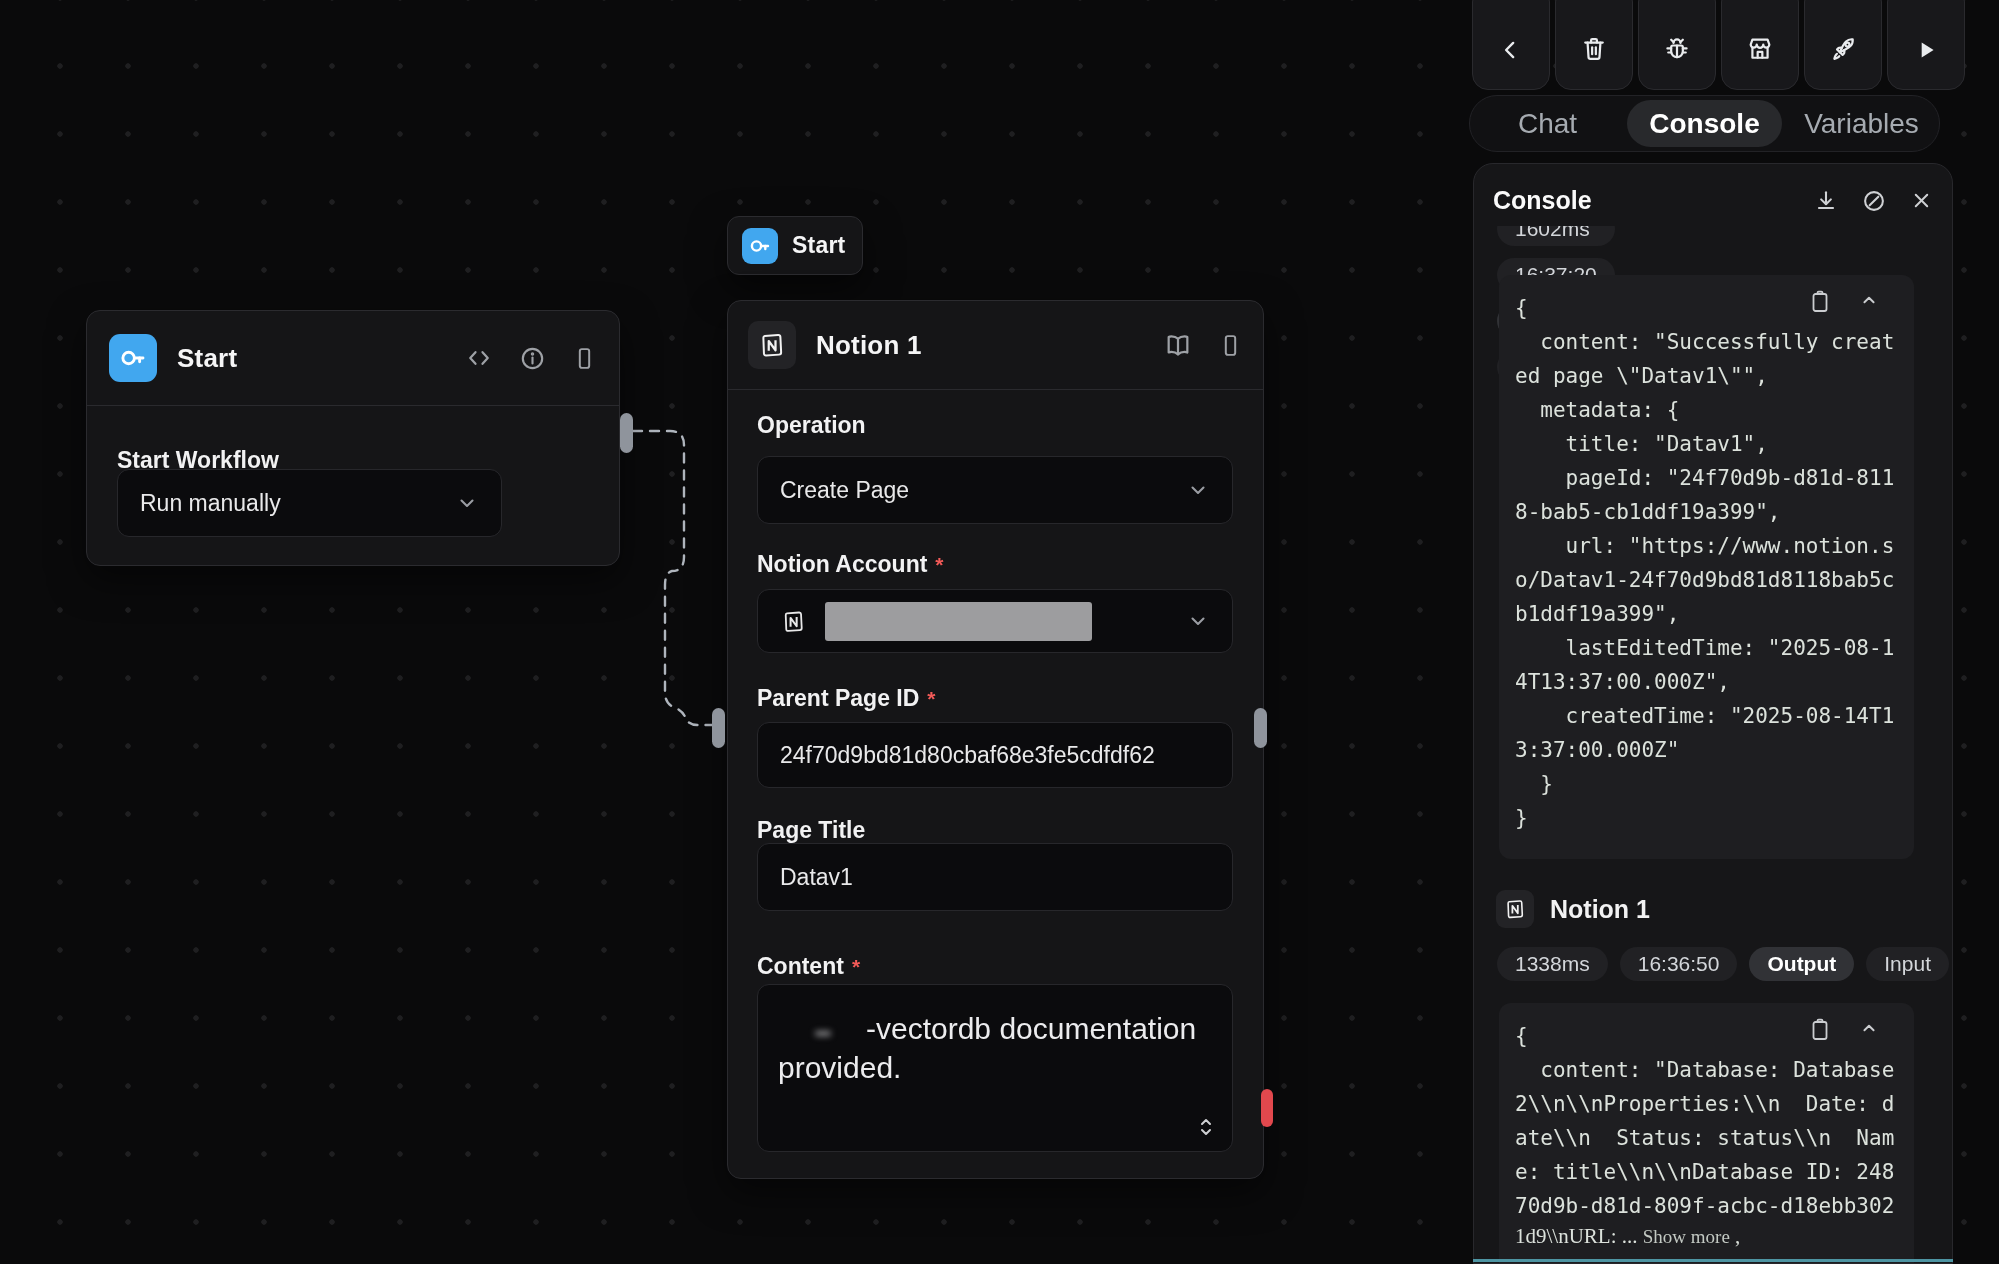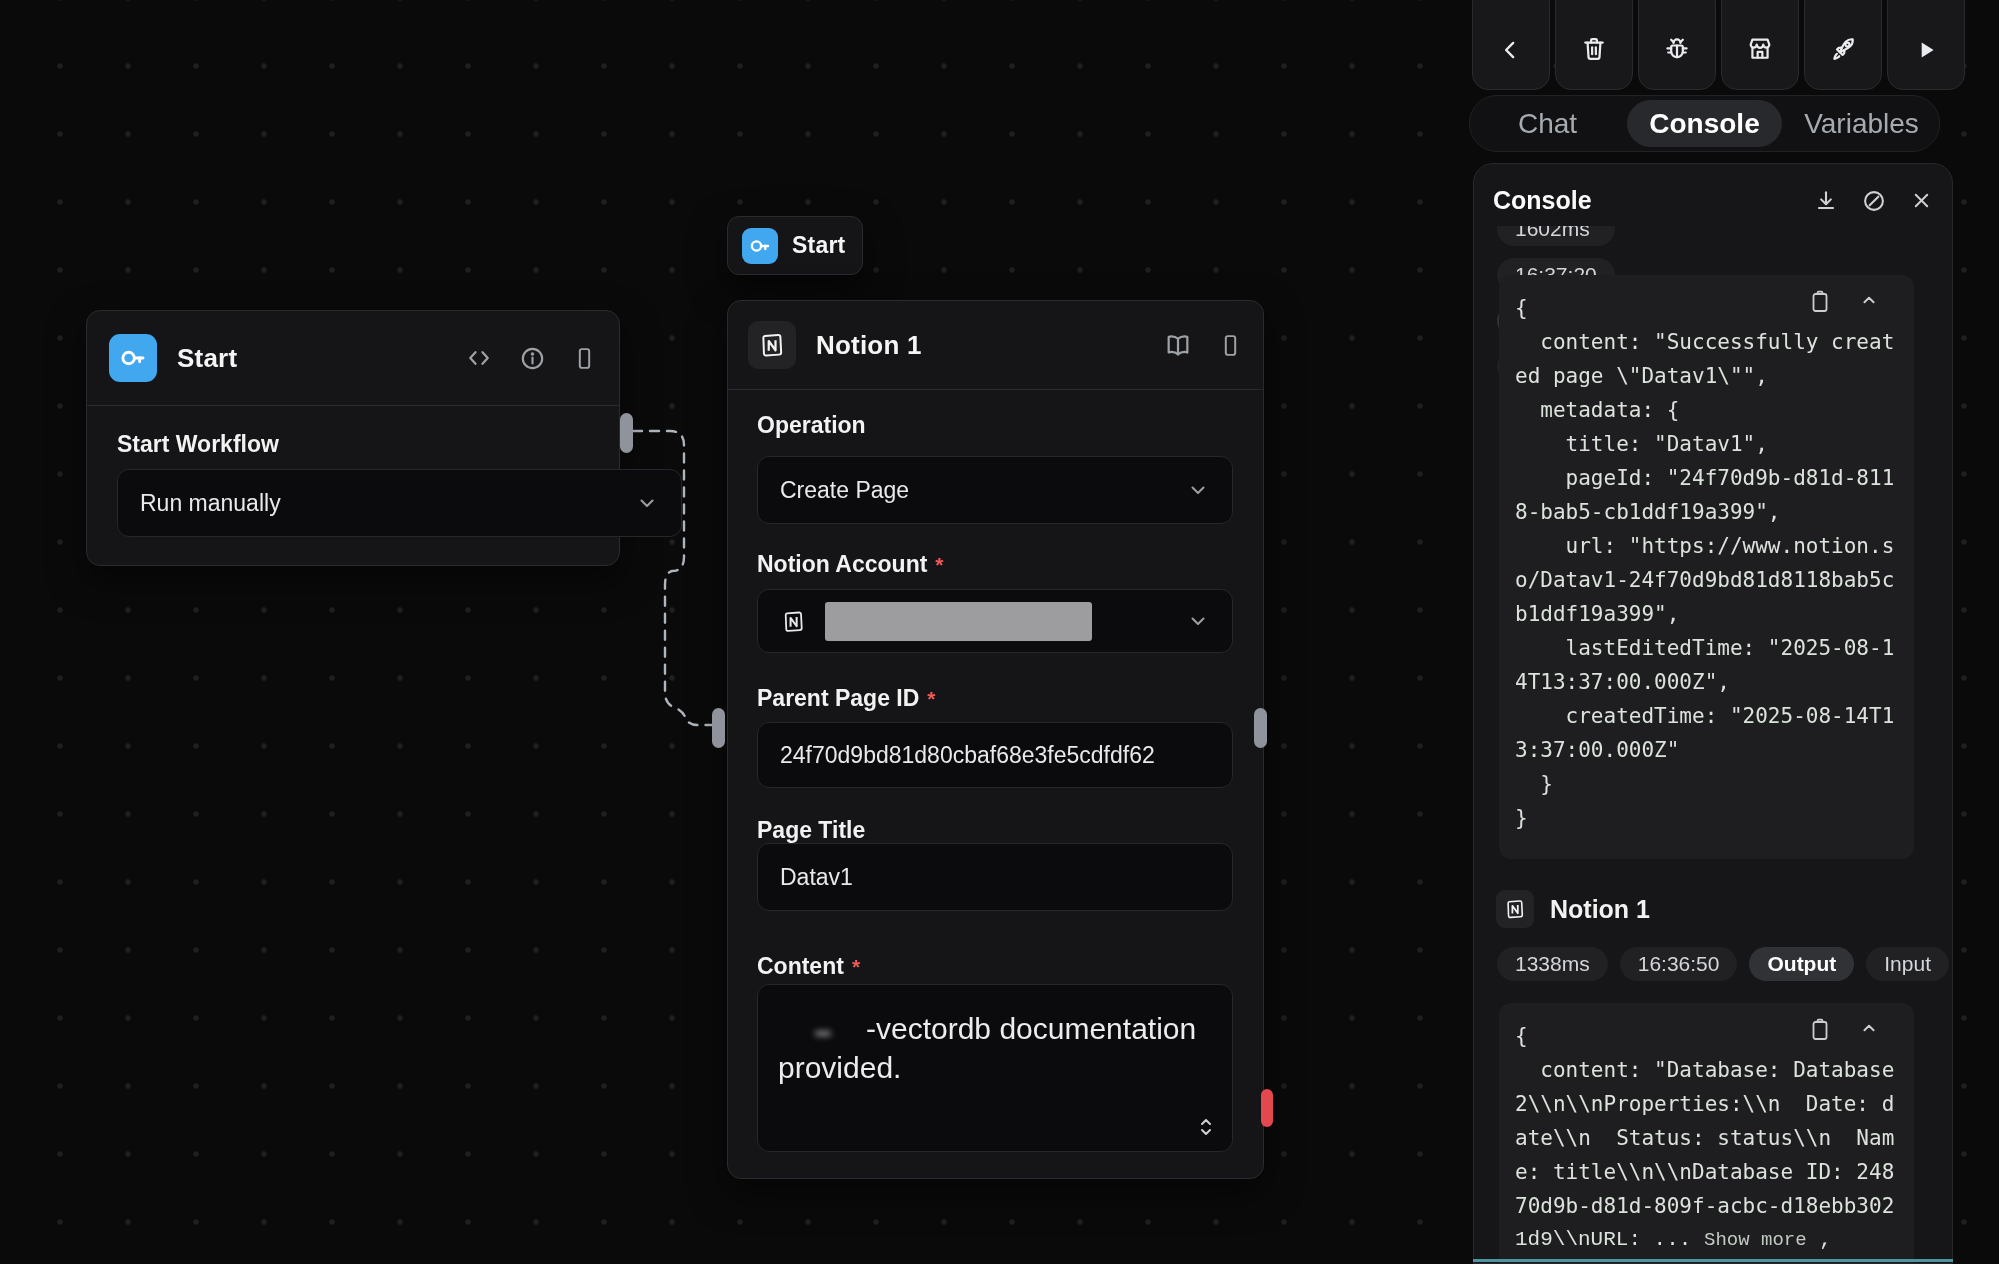--- a/index.html
+++ b/index.html
@@ -58,21 +58,21 @@
   .panel-icons{position:absolute;right:18px;top:24px;display:flex;gap:22px;color:#cfd1d4;}
   .scroll{position:absolute;left:0;right:0;top:62px;bottom:0;overflow:hidden;}
   .badge-row{position:absolute;display:flex;gap:12px;}
   .badge{display:inline-flex;align-items:center;background:#212124;color:#d3d6da;
          border-radius:17px;font-size:21px;padding:5px 18px;height:24px;}
   .badge.active{background:#313236;color:#fff;font-weight:700;}
   .json-block{position:absolute;left:25px;width:415px;background:#1e1e21;
               border-radius:12px;box-sizing:border-box;padding:16px 16px 14px 16px;}
   .json-block pre{margin:0;font-family:"DejaVu Sans Mono",monospace;font-size:21px;
                   line-height:34px;color:#dce2dc;white-space:pre;}
-  .json-lastline{font-family:Liberation Mono, monospace;font-size:21px;line-height:34px;
+  .json-lastline{font-family:Liberation Serif, serif;font-size:21px;line-height:26px;
                  color:#dce2dc;white-space:pre;}
   .show-more{font-size:19px;color:#c3c9c3;}
   .block-icons{position:absolute;top:14px;right:34px;display:flex;gap:26px;color:#cbcdd0;}
   .entry-head{position:absolute;display:flex;align-items:center;gap:16px;}
   .entry-name{font-size:25px;font-weight:700;color:#f2f2f3;}
   .teal-line{position:absolute;left:1473px;top:1259px;width:480px;height:3px;
              background:#4e95a3;z-index:6;}
   svg{display:block;}
 </style>
 </head>
@@ -123,22 +123,22 @@
           </svg>
         </span>
         <span>
           <svg width="25" height="25" viewBox="0 0 24 24" fill="none" stroke="currentColor" stroke-width="1.9">
             <rect x="7.5" y="3" width="9" height="18" rx="2"></rect>
           </svg>
         </span>
       </span>
     </div>
     <div class="divider"></div>
-    <div class="field-label" style="position:absolute;left:30px;top:120px;">Start Workflow</div>
-    <div class="select" style="top:158px;width:565px;height:68px;left:30px;gap:47px;">
+    <div class="field-label" style="position:absolute;left:30px;top:136px;">Start Workflow</div>
+    <div class="select" style="top:158px;width:385px;height:68px;left:30px;gap:47px;">
       <span>Run manually</span>
       <span class="chev">
         <svg width="24" height="24" viewBox="0 0 24 24" fill="none" stroke="currentColor" stroke-width="2.1" stroke-linecap="round" stroke-linejoin="round">
           <polyline points="6.5 9.5 12 15 17.5 9.5"></polyline>
         </svg>
       </span>
     </div>
   </div>
   <div class="handle" style="left:620px;top:413px;"></div>
 

